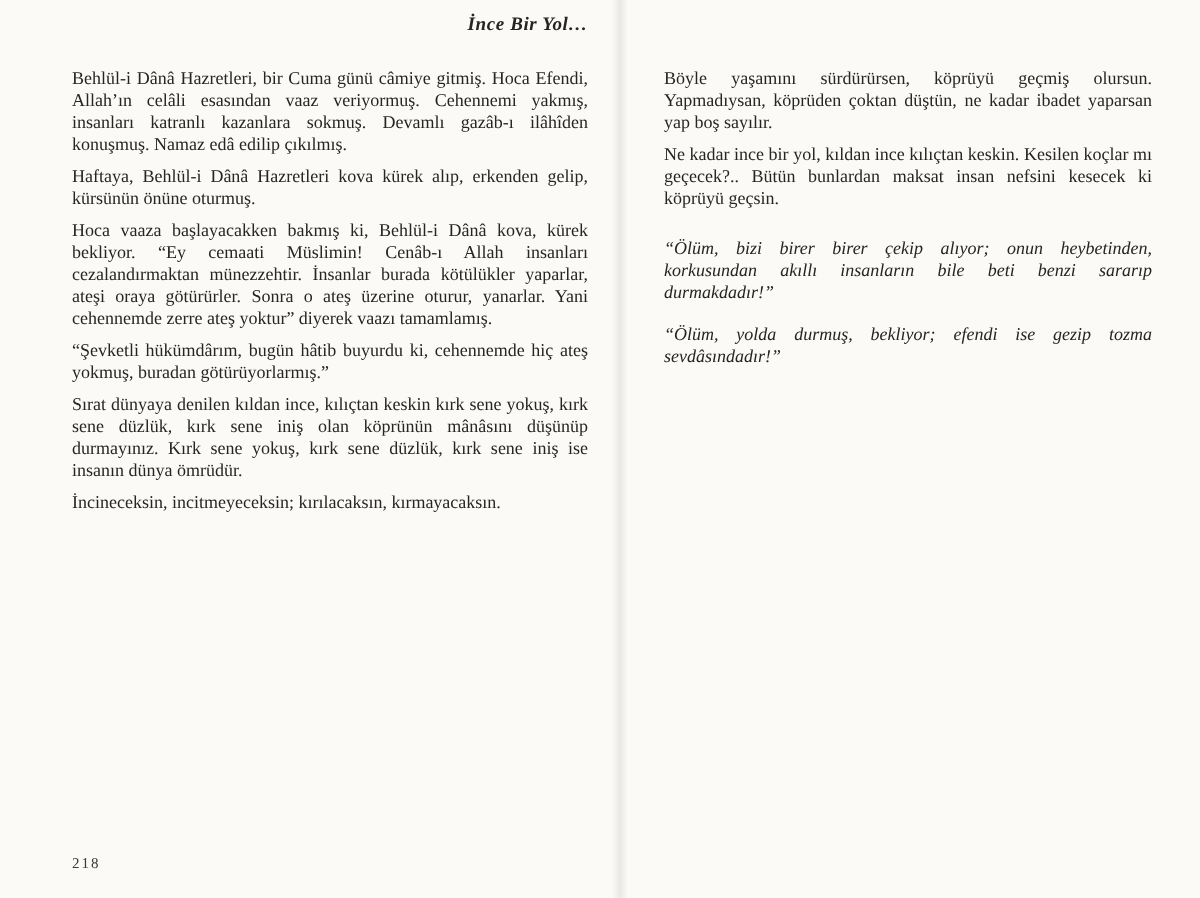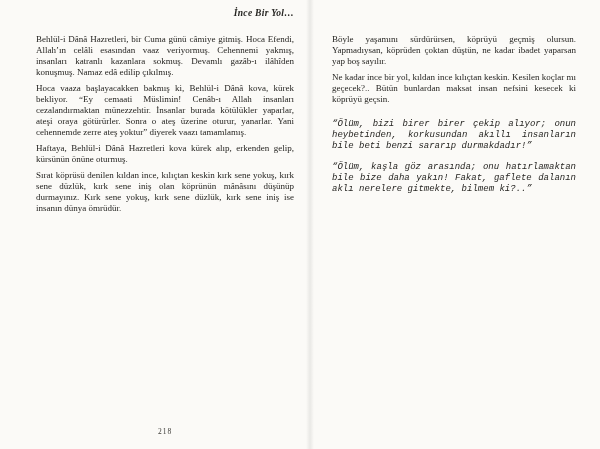--- a/index.html
+++ b/index.html
@@ -21,48 +21,50 @@
   .running-header{
     text-align:right;font-size:9.5px;font-weight:bold;font-style:italic;
     letter-spacing:.3px;margin:0 0 16px 0;
   }
   p.para{
     margin:0 0 5px 0;font-size:9px;line-height:11px;text-align:justify;
     text-justify:inter-word;
   }
   p.para.quote{font-style:italic;}
   .quotes-block{margin-top:14px;}
-  .quotes-block p.para{margin-bottom:10px;font-family:Liberation Mono, monospace;}
+  .quotes-block p.para{margin-bottom:10px;}
   .page-number{
-    position:absolute;left:0;right:0;bottom:0;text-align:center;
+    position:absolute;left:0;right:0;bottom:0;text-align:left;
     font-size:7.5px;letter-spacing:1px;color:#3a3935;
   }
 </style>
 </head>
 <body>
 
 <div class="spread">
 
   <div class="gutter"></div>
 
   <div class="page left">
     <div class="running-header">İnce Bir Yol…</div>
 
     <p class="para">Behlül-i Dânâ Hazretleri, bir Cuma günü câmiye gitmiş. Hoca Efendi, Allah’ın celâli esasından vaaz veriyormuş. Cehennemi yakmış, insanları katranlı kazanlara sokmuş. Devamlı gazâb-ı ilâhîden konuşmuş. Namaz edâ edilip çıkılmış.</p>
+    <p class="para">Haftaya, Behlül-i Dânâ Hazretleri kova kürek alıp, erkenden gelip, kürsünün önüne oturmuş.</p>
     <p class="para">Hoca vaaza başlayacakken bakmış ki, Behlül-i Dânâ kova, kürek bekliyor. “Ey cemaati Müslimin! Cenâb-ı Allah insanları cezalandırmaktan münezzehtir. İnsanlar burada kötülükler yaparlar, ateşi oraya götürürler. Sonra o ateş üzerine oturur, yanarlar. Yani cehennemde zerre ateş yoktur” diyerek vaazı tamamlamış.</p>
-    <p class="para">Haftaya, Behlül-i Dânâ Hazretleri kova kürek alıp, erkenden gelip, kürsünün önüne oturmuş.</p>
-    <p class="para">Sırat köprüsü denilen kıldan ince, kılıçtan keskin kırk sene yokuş, kırk sene düzlük, kırk sene iniş olan köprünün mânâsını düşünüp durmayınız. Kırk sene yokuş, kırk sene düzlük, kırk sene iniş ise insanın dünya ömrüdür.</p>
+    <p class="para">“Şevketli hükümdârım, bugün hâtib buyurdu ki, cehennemde hiç ateş yokmuş, buradan götürüyorlarmış.”</p>
+    <p class="para">Sırat dünyaya denilen kıldan ince, kılıçtan keskin kırk sene yokuş, kırk sene düzlük, kırk sene iniş olan köprünün mânâsını düşünüp durmayınız. Kırk sene yokuş, kırk sene düzlük, kırk sene iniş ise insanın dünya ömrüdür.</p>
+    <p class="para">İncineceksin, incitmeyeceksin; kırılacaksın, kırmayacaksın.</p>
 
     <div class="page-number">218</div>
   </div>
 
   <div class="page right">
     <p class="para">Böyle yaşamını sürdürürsen, köprüyü geçmiş olursun. Yapmadıysan, köprüden çoktan düştün, ne kadar ibadet yaparsan yap boş sayılır.</p>
     <p class="para">Ne kadar ince bir yol, kıldan ince kılıçtan keskin. Kesilen koçlar mı geçecek?.. Bütün bunlardan maksat insan nefsini kesecek ki köprüyü geçsin.</p>
 
     <div class="quotes-block">
       <p class="para quote">“Ölüm, bizi birer birer çekip alıyor; onun heybetinden, korkusundan akıllı insanların bile beti benzi sararıp durmakdadır!”</p>
-      <p class="para quote">“Ölüm, kaşla göz arasında; onu hatırlamaktan bile bize daha yakın! Fakat, gaflete dalanın aklı nerelere gitmekte, bilmem ki?..”</p>
+      <p class="para quote">“Ölüm, yolda durmuş, bekliyor; efendi ise gezip tozma sevdâsındadır!”</p>
     </div>
 
   </div>
 
 </div>
 
 </body></html>

